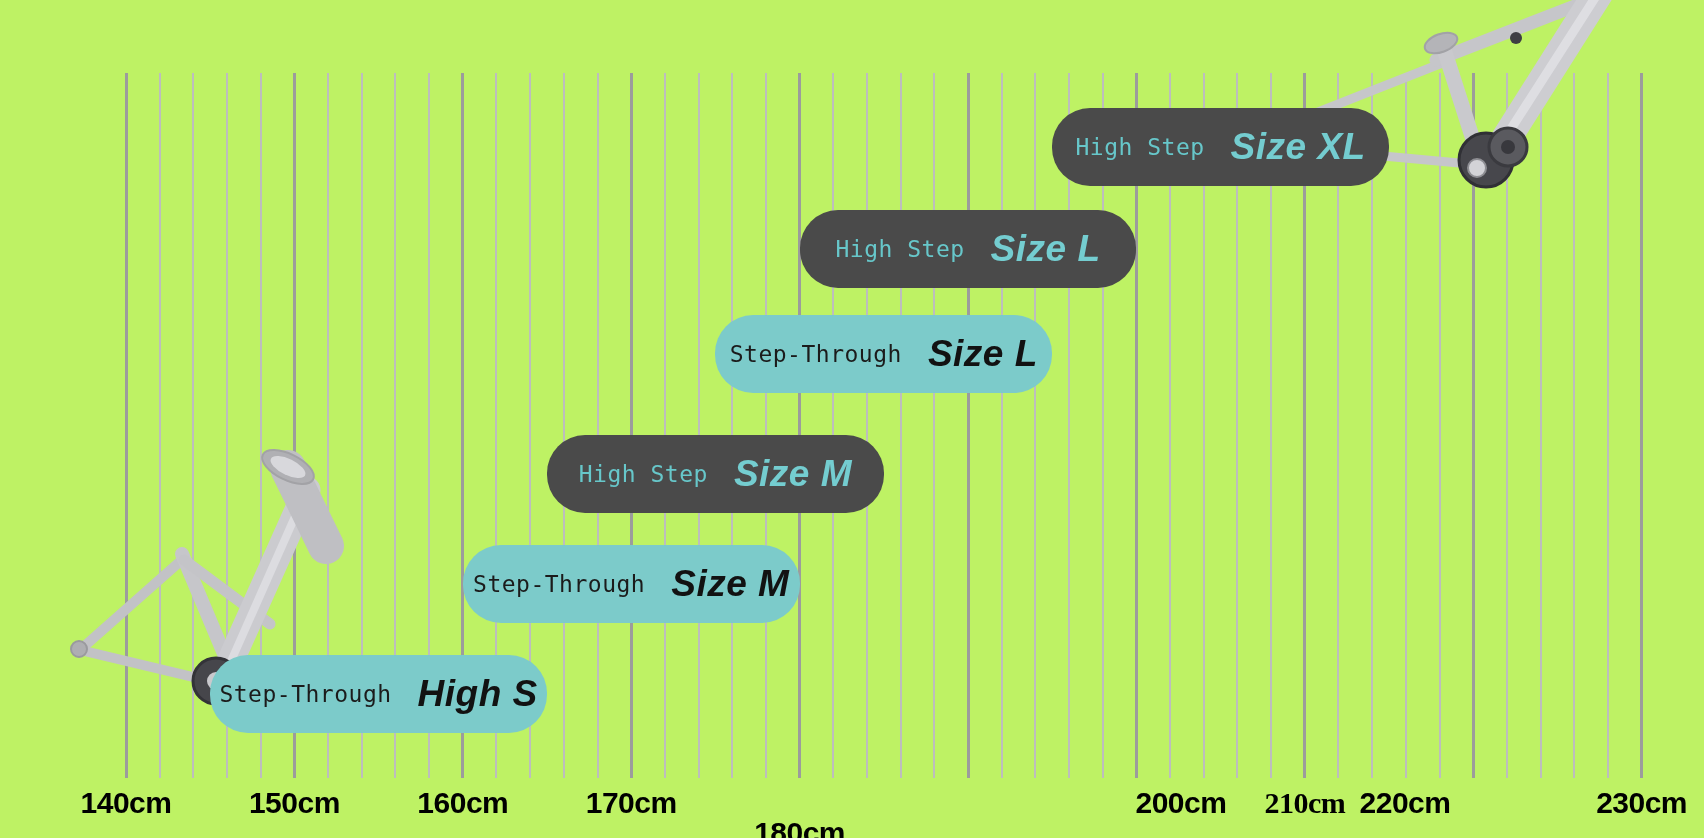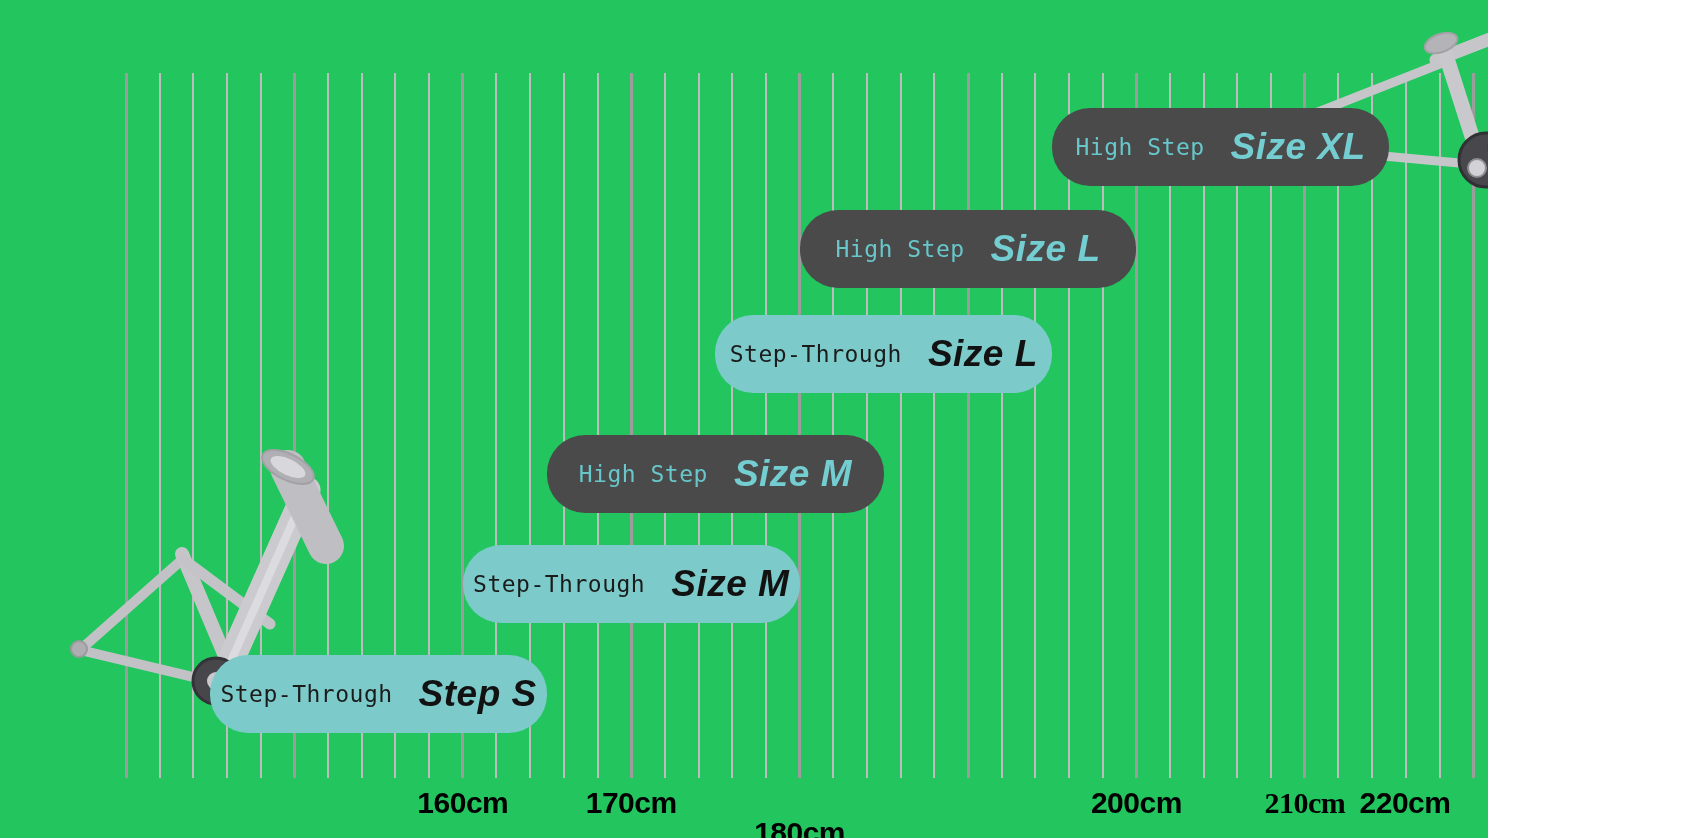--- a/index.html
+++ b/index.html
@@ -3,23 +3,23 @@
 <meta charset="utf-8">
 <style>
   html, body {
     margin: 0;
     padding: 0;
     background: #ffffff;
     font-family: "Liberation Sans", sans-serif;
   }
   #canvas {
     position: relative;
-    width: 1488px;
+    width: 1704px;
     height: 838px;
-    background: #22c55e;
+    background: #bef264;
     overflow: hidden;
   }
   
   #gridlines { position: absolute; inset: 0; }
   .grid {
     position: absolute;
     top: 73px;
     height: 705px;
     background: #bdbdbd;
   }
@@ -172,27 +172,29 @@
       <div class="pill dark" style="left: 547px; top: 435px; width: 336.8px;">
         <span class="frame-label">High Step</span>
         <span class="size-label">Size M</span>
       </div>
       <div class="pill teal" style="left: 462.8px; top: 545px; width: 336.8px;">
         <span class="frame-label">Step-Through</span>
         <span class="size-label">Size M</span>
       </div>
       <div class="pill teal" style="left: 210.2px; top: 655px; width: 336.8px;">
         <span class="frame-label">Step-Through</span>
-        <span class="size-label">Step S</span>
+        <span class="size-label">High S</span>
       </div>
     </div>
 
   <div id="axis-labels">
+      <div class="tick" style="left: 36px;">140cm</div>
+      <div class="tick" style="left: 204.4px;">150cm</div>
       <div class="tick" style="left: 372.8px;">160cm</div>
       <div class="tick" style="left: 541.2px;">170cm</div>
       <div class="tick" style="left: 709.6px; margin-top: 30px;">180cm</div>
-      <div class="tick" style="left: 1046.4px;">200cm</div>
+      <div class="tick" style="left: 1046.4px; text-align: right;">200cm</div>
       <div class="tick" style="left: 1214.8px; font-family: Liberation Serif, serif;">210cm</div>
       <div class="tick" style="left: 1315px;">220cm</div>
       <div class="tick" style="left: 1551.6px;">230cm</div>
     </div>
 
 </div>
 
 </body></html>

